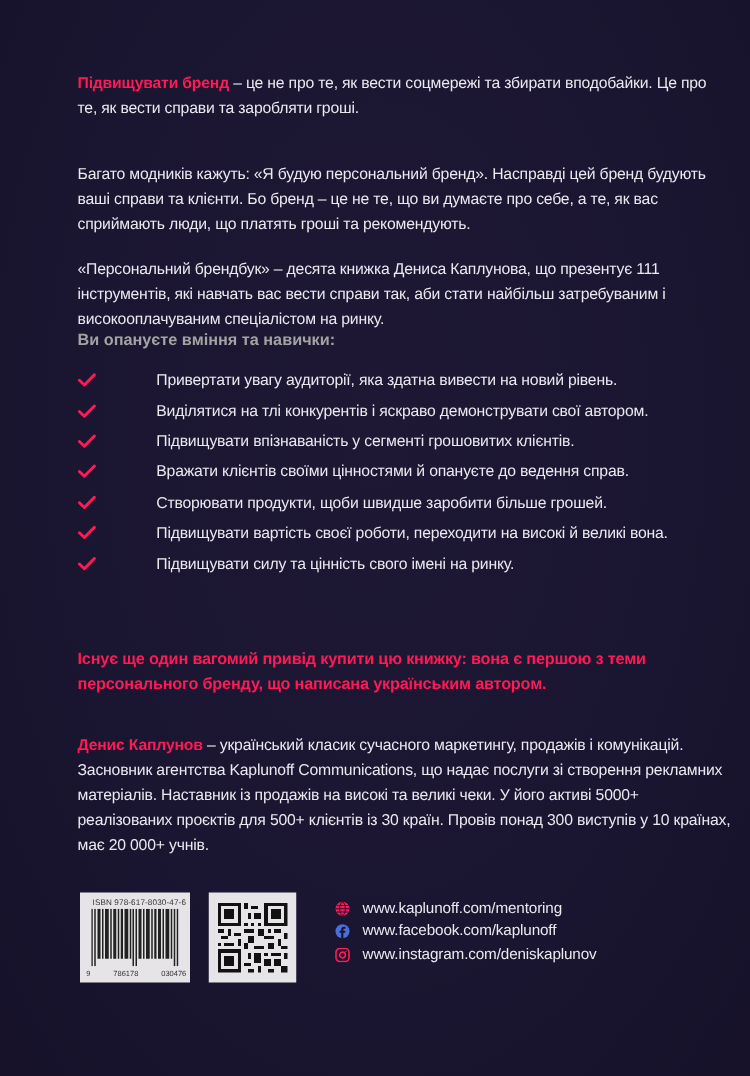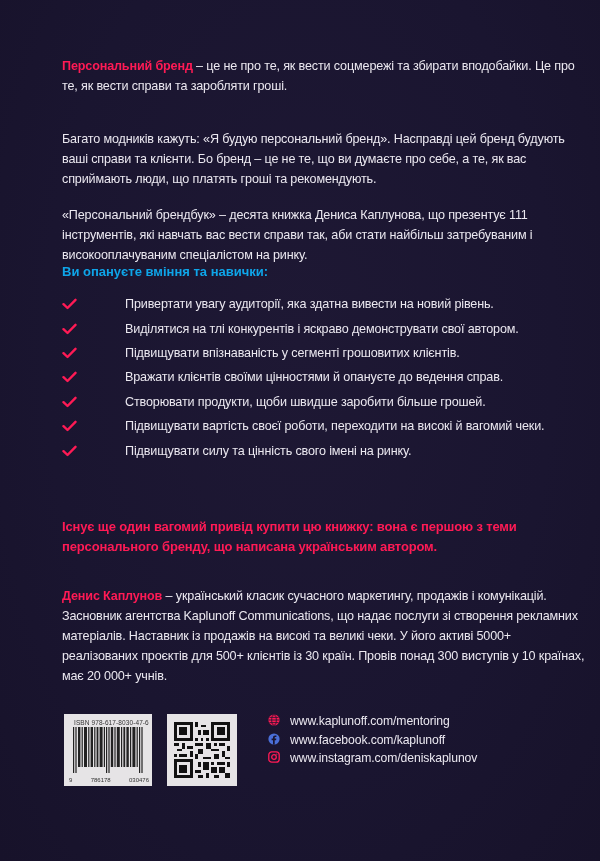--- a/index.html
+++ b/index.html
@@ -35,21 +35,21 @@
     }
     #intro { position: absolute; top: 0; left: 0; width: 520px; }
     #claim { position: absolute; top: 73px; left: 0; width: 520px; }
     #book { position: absolute; top: 149px; left: 0; width: 520px; }
     #skills-title {
       position: absolute;
       top: 208px;
       left: 0;
       font-size: 13px;
       font-weight: bold;
-      color: #0ea5e9;
+      color: #a3a3a3;
     }
     #skills {
       position: absolute;
       top: 236px;
       left: 0;
       width: 520px;
       list-style: none;
       margin: 0;
       padding: 0;
     }
@@ -139,39 +139,39 @@
       position: absolute;
       left: 268px;
       top: 714px;
       width: 300px;
       list-style: none;
       margin: 0;
       padding: 0;
     }
     .links li {
       display: flex;
-      align-items: flex-start;
+      align-items: flex-end;
       height: 18.5px;
       font-size: 12.2px;
       color: #ebe8f0;
       letter-spacing: -0.1px;
     }
     .link-icon {
       width: 12px;
       height: 12px;
       margin-right: 10px;
       flex: 0 0 12px;
     }
   </style>
 </head>
 <body>
 
 <div class="page">
 
-  <p id="intro" class="p"><span class="accent">Персональний бренд</span><span> – це не про те, як вести соцмережі та збирати вподобайки. Це про те, як вести справи та заробляти гроші.</span></p>
+  <p id="intro" class="p"><span class="accent">Підвищувати бренд</span><span> – це не про те, як вести соцмережі та збирати вподобайки. Це про те, як вести справи та заробляти гроші.</span></p>
 
   <p id="claim" class="p">Багато модників кажуть: «Я будую персональний бренд». Насправді цей бренд будують ваші справи та клієнти. Бо бренд – це не те, що ви думаєте про себе, а те, як вас сприймають люди, що платять гроші та рекомендують.</p>
 
   <p id="book" class="p">«Персональний брендбук» – десята книжка Дениса Каплунова, що презентує 111 інструментів, які навчать вас вести справи так, аби стати найбільш затребуваним і високооплачуваним спеціалістом на ринку.</p>
 
   <div id="skills-title">Ви опануєте вміння та навички:</div>
 
   <ul id="skills">
     <li>
       <svg class="check" viewBox="0 0 15 12">
@@ -200,21 +200,21 @@
     <li>
       <svg class="check" viewBox="0 0 15 12">
           <path d="M1.5 6.2 L5.5 10 L13.5 1.8" stroke="#ff1a55" stroke-width="2.4" fill="none" stroke-linecap="round" stroke-linejoin="round"></path>
         </svg>
       <span>Створювати продукти, щоби швидше заробити більше грошей.</span>
     </li>
     <li>
       <svg class="check" viewBox="0 0 15 12">
           <path d="M1.5 6.2 L5.5 10 L13.5 1.8" stroke="#ff1a55" stroke-width="2.4" fill="none" stroke-linecap="round" stroke-linejoin="round"></path>
         </svg>
-      <span>Підвищувати вартість своєї роботи, переходити на високі й вагомий чеки.</span>
+      <span>Підвищувати вартість своєї роботи, переходити на високі й великі вона.</span>
     </li>
     <li>
       <svg class="check" viewBox="0 0 15 12">
           <path d="M1.5 6.2 L5.5 10 L13.5 1.8" stroke="#ff1a55" stroke-width="2.4" fill="none" stroke-linecap="round" stroke-linejoin="round"></path>
         </svg>
       <span>Підвищувати силу та цінність свого імені на ринку.</span>
     </li>
   </ul>
 
   <p id="reason">Існує ще один вагомий привід купити цю книжку: вона є першою з теми персонального бренду, що написана українським автором.</p>

